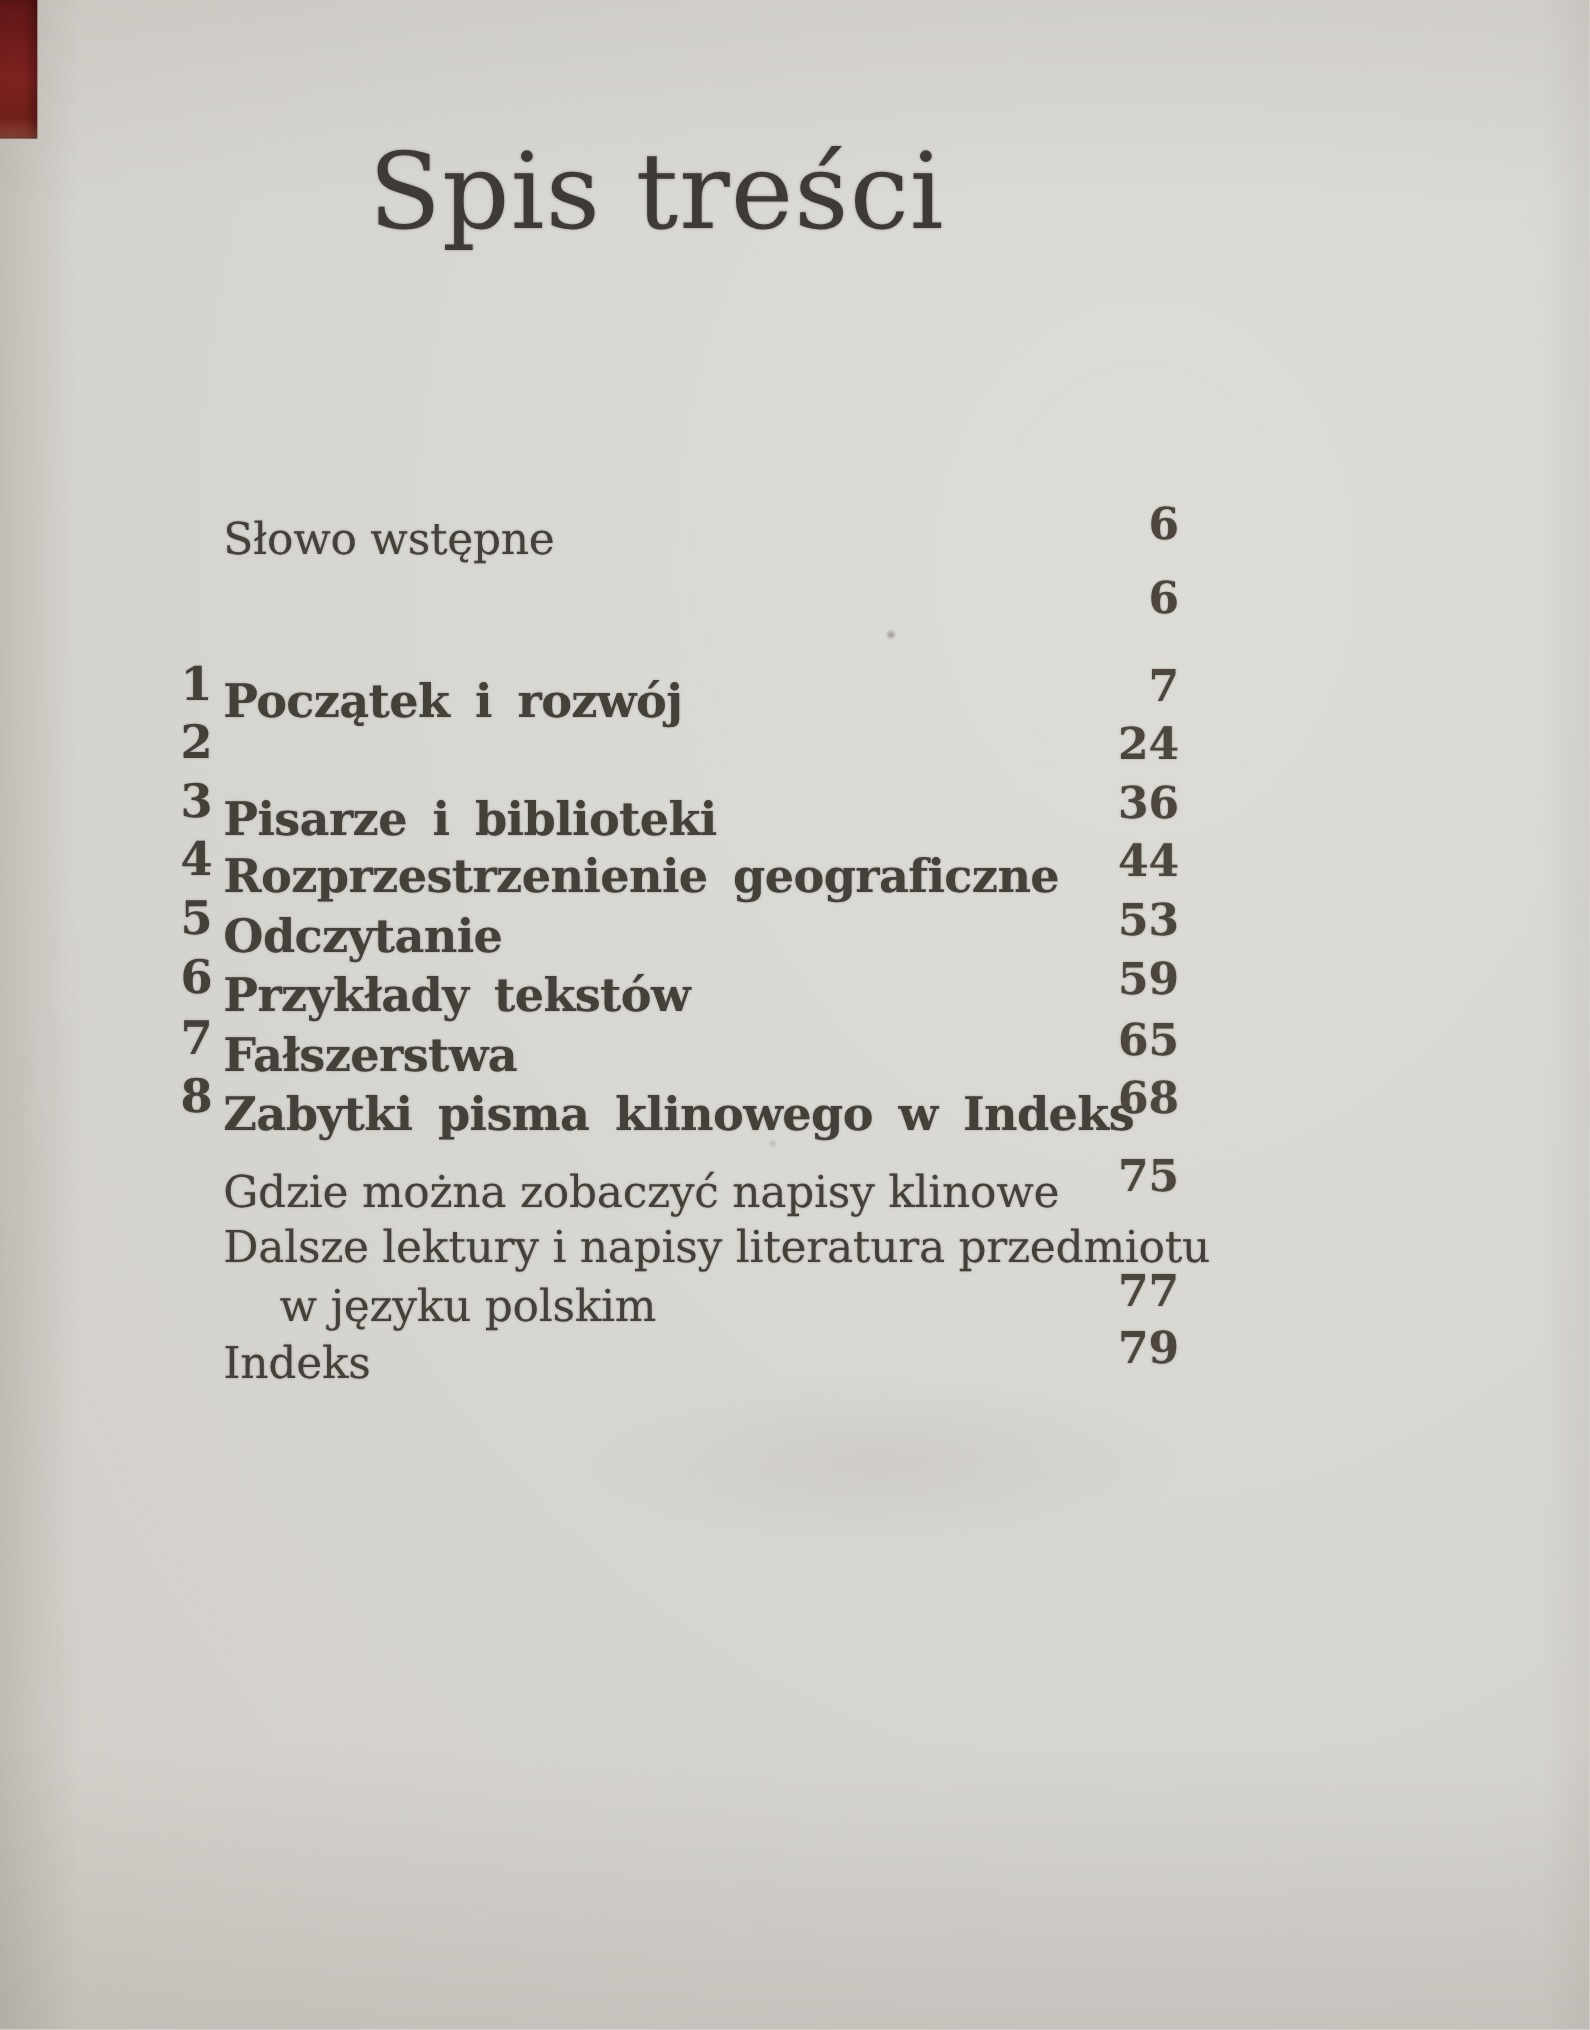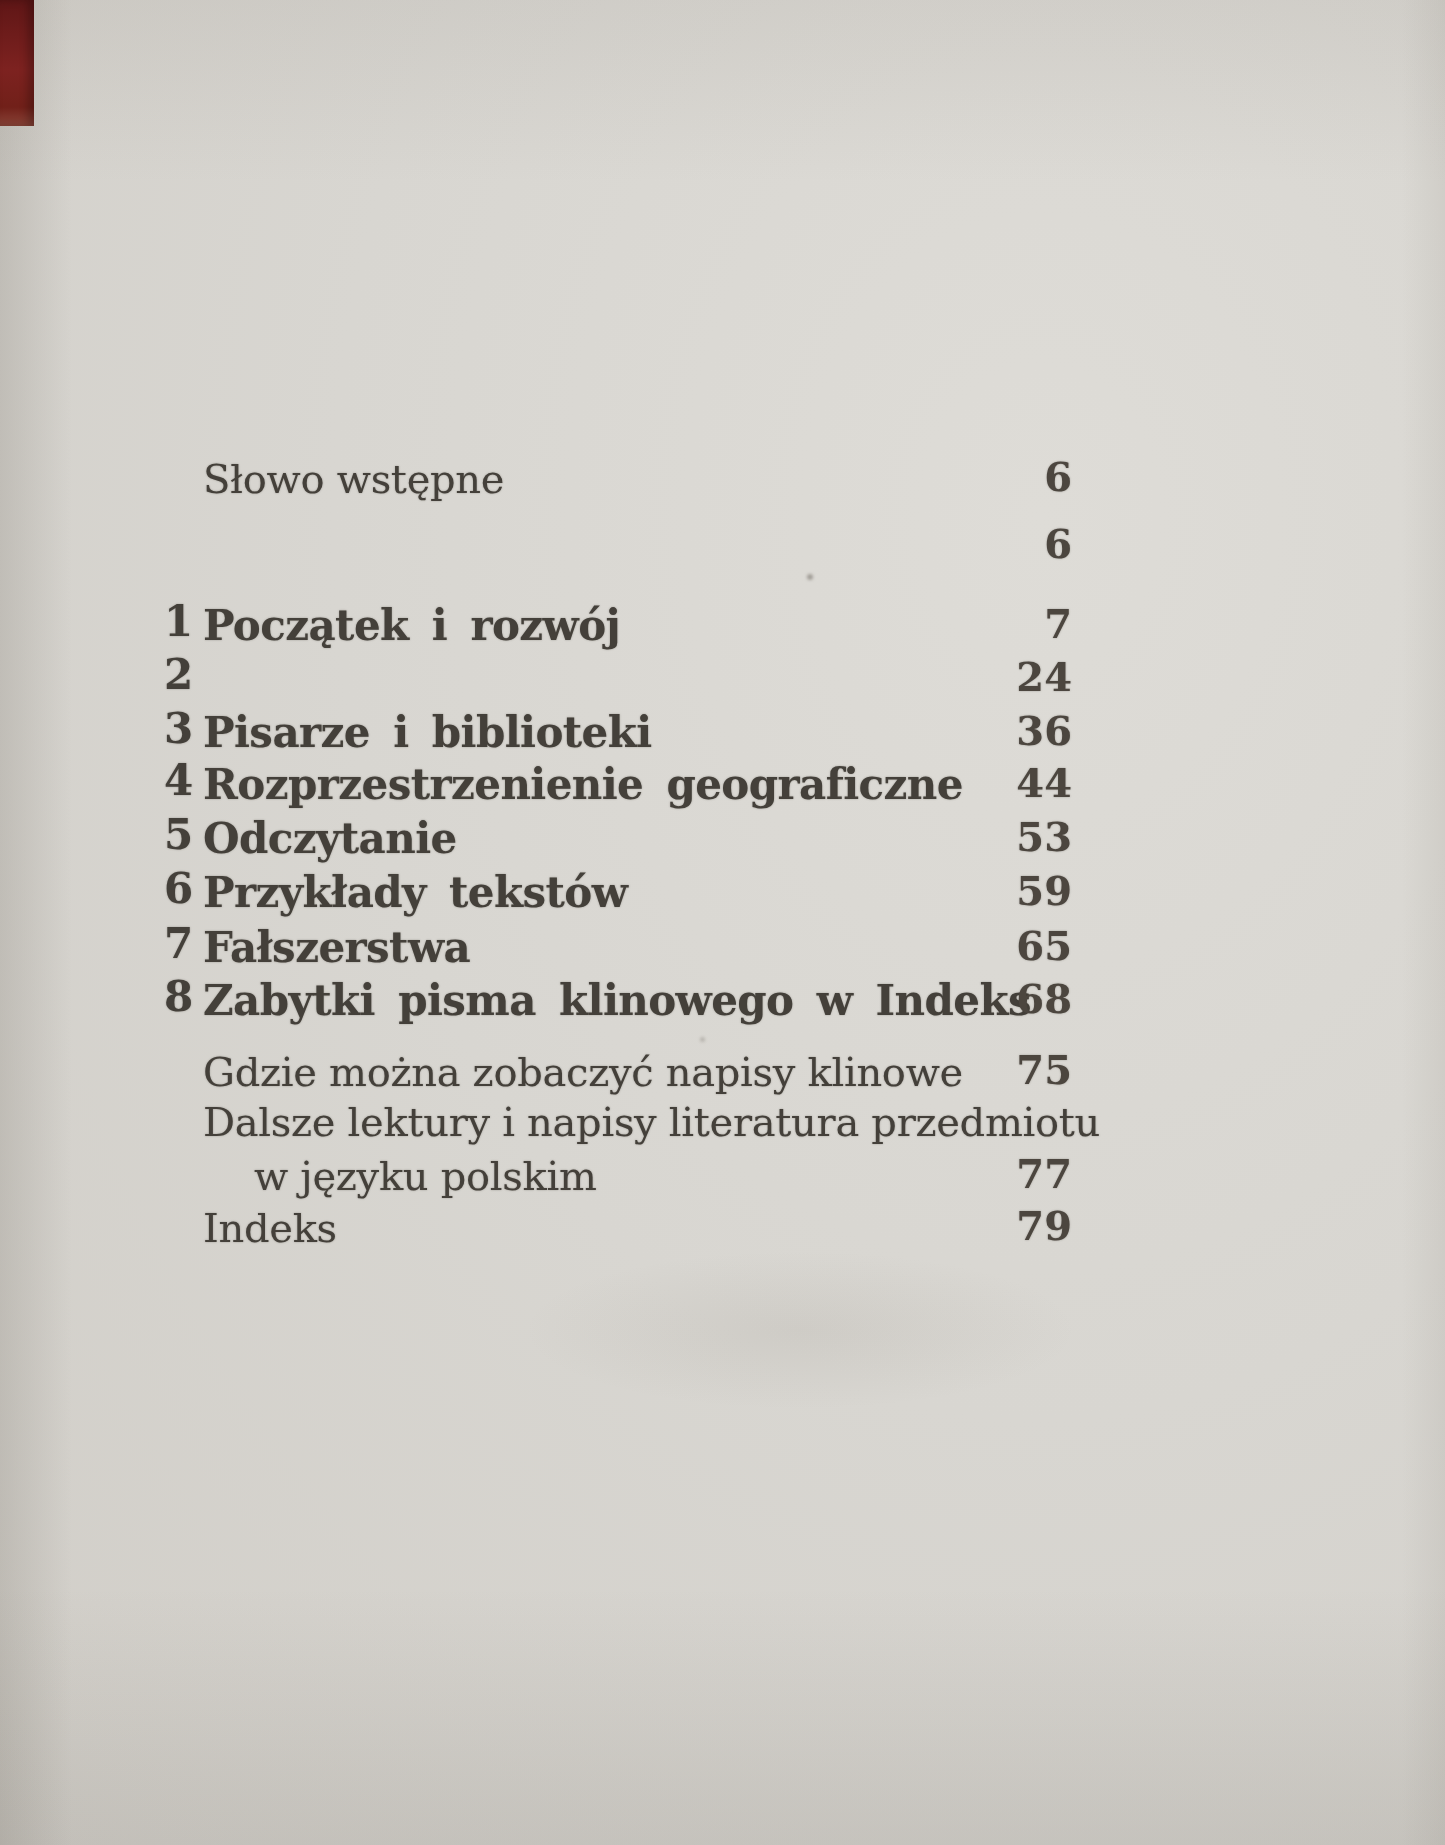--- a/index.html
+++ b/index.html
@@ -53,21 +53,21 @@
     height: 56px;
     font-size: 40px;
     line-height: 52px;
     letter-spacing: -0.3px;
     text-shadow: 0 0 2px rgba(66,60,53,0.40);
     white-space: nowrap;
   }
   .row .label {
     position: absolute;
     left: 203px;
-    top: 4px;
+    top: 16px;
   }
   .row.indent .label { left: 254px; }
   .row .chnum {
     position: absolute;
     left: 164px;
     top: 0;
     font-weight: bold;
     font-size: 42px;
   }
   .row.chapter {
@@ -100,20 +100,21 @@
     background: radial-gradient(ellipse, rgba(120,112,100,0.10) 0%, rgba(120,112,100,0.0) 70%);
   }
 </style>
 </head>
 <body>
 
 <div id="page">
 
   <div class="corner-strip"></div>
 
+  <div class="title">Spis treści</div>
 
   <div class="row front" style="top:449px">
     <span class="label">Słowo wstępne</span>
     <span class="page">6</span>
   </div>
   <div class="row front" style="top:506px">
     <span class="page" style="top:12px">6</span>
   </div>
 
   <div class="row chapter" style="top:596px">

